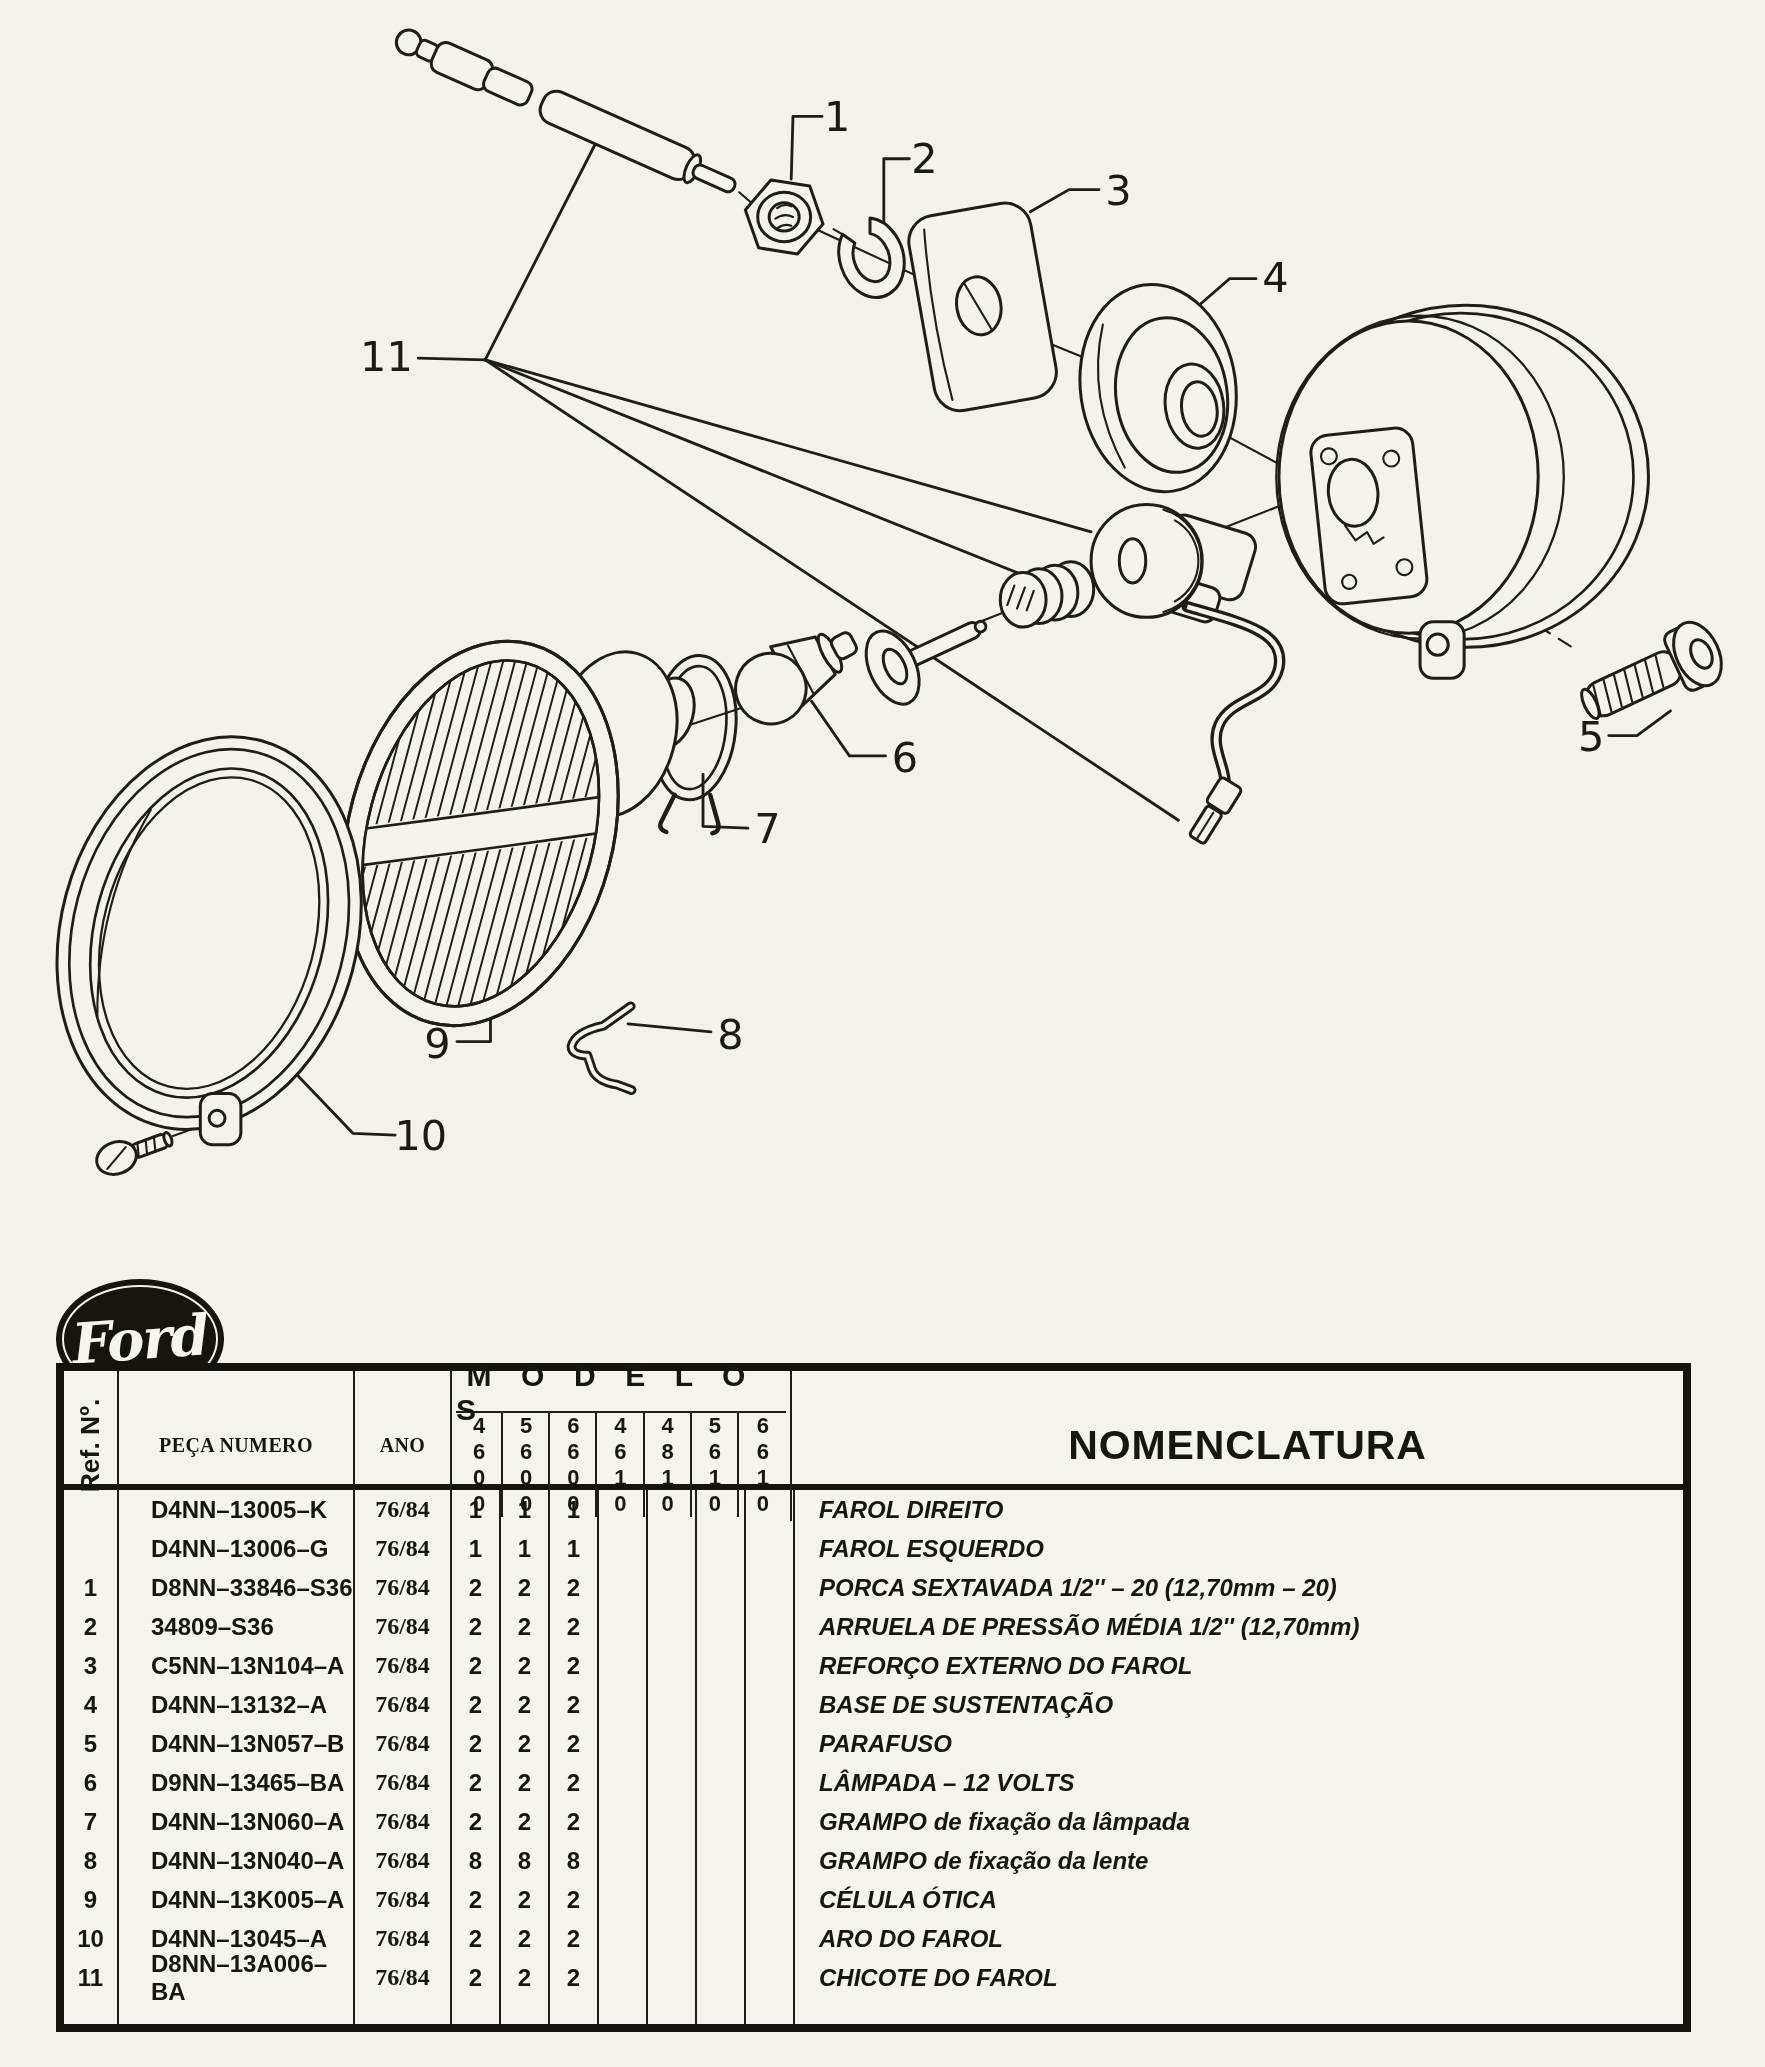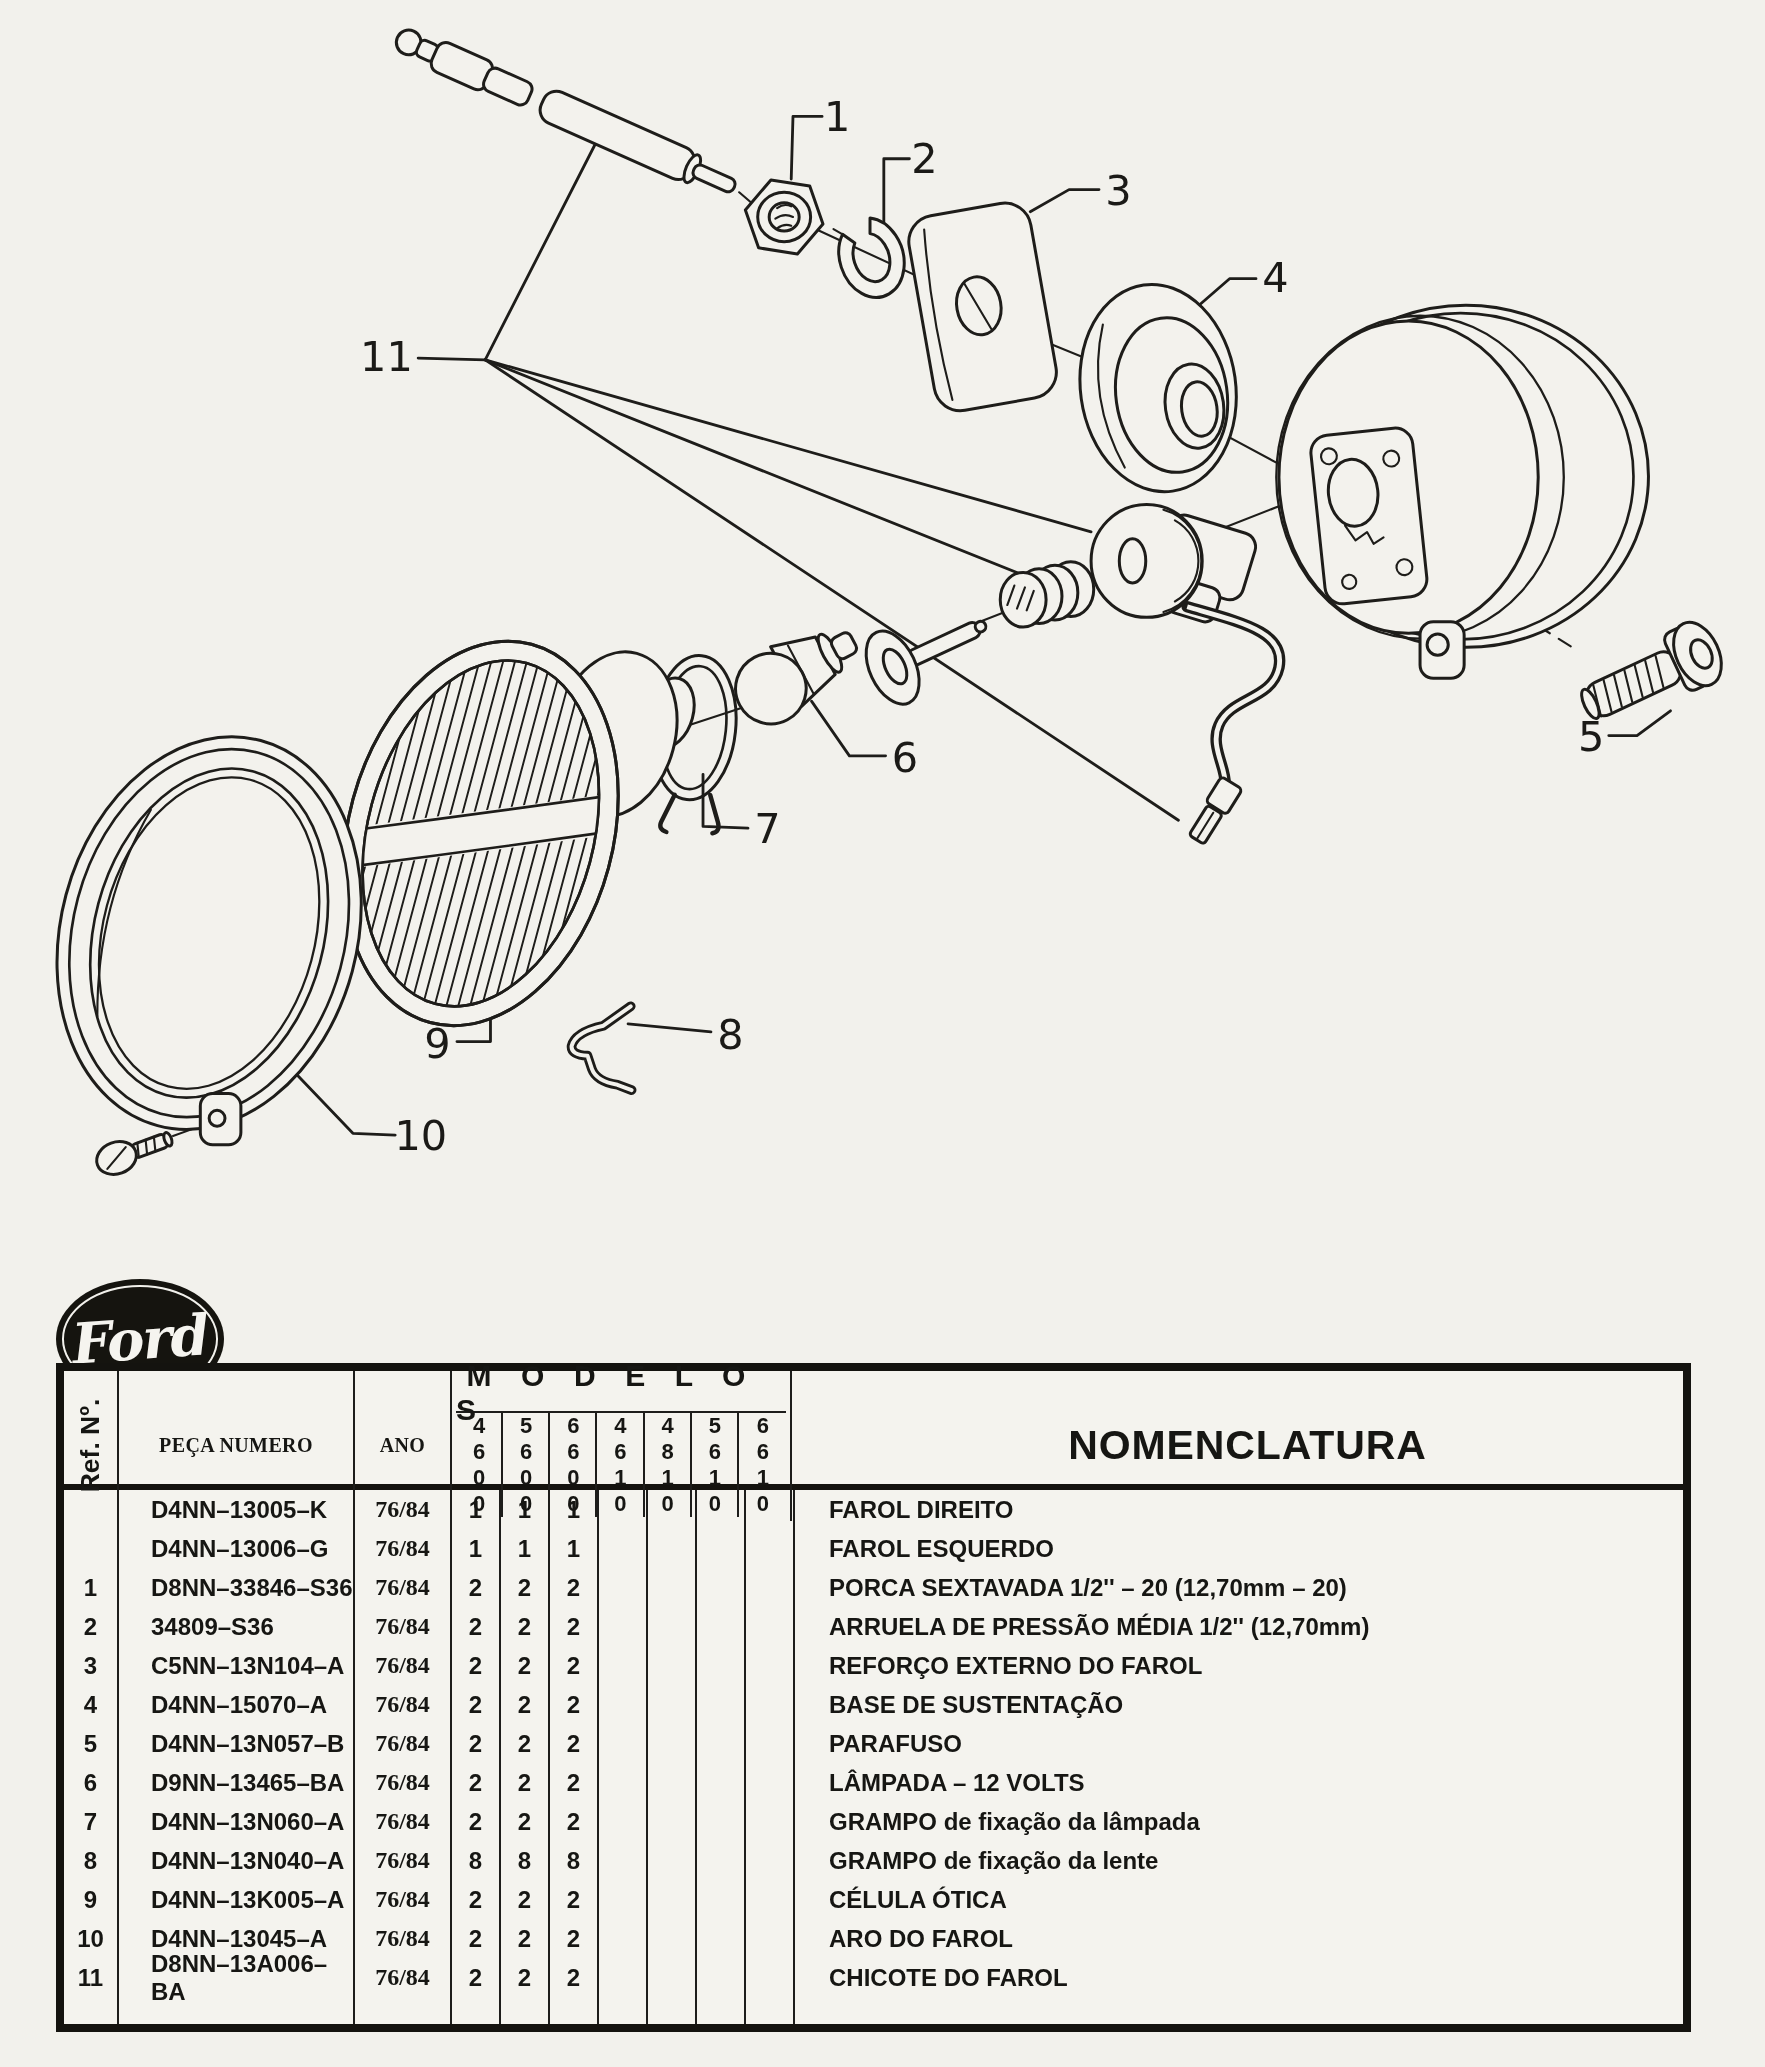--- a/index.html
+++ b/index.html
@@ -37,21 +37,21 @@
   .h-nom{border-right:none;font-weight:700;font-size:41px;letter-spacing:0.9px;padding-left:20px;}
 
   .tbody{flex:1;display:grid;grid-template-columns:55px 236px 97px 49px 49px 49px 49px 49px 49px 49px 1fr;
     grid-template-rows:repeat(13,39px) 1fr;}
   .tr{display:contents;}
   .td{border-right:2.6px solid #1d1d1b;display:flex;align-items:center;font-weight:700;font-size:24px;}
   .c-ref{justify-content:center;}
   .c-part{padding-left:32px;}
   .c-ano{justify-content:center;font-family:Liberation Serif, serif;}
   .c-q{justify-content:center;}
-  .c-nom{border-right:none;padding-left:34px;white-space:nowrap;}
+  .c-nom{border-right:none;padding-left:24px;white-space:nowrap;font-style:italic;}
 
   
   .ln{stroke:#1e1d1a;fill:none;stroke-linecap:round;stroke-linejoin:round;}
   .part{fill:#f3f2ed;stroke:#1e1d1a;stroke-width:3.4;stroke-linecap:round;stroke-linejoin:round;}
   .thin{stroke-width:2.4;}
   .callout{font-family:"DejaVu Sans",sans-serif;font-size:47px;fill:#1b1a17;}
 </style>
 </head>
 <body>
 
@@ -398,21 +398,21 @@
         <div class="td c-q">2</div>
         <div class="td c-q"></div>
         <div class="td c-q"></div>
         <div class="td c-q"></div>
         <div class="td c-q"></div>
         <div class="td c-nom">REFORÇO EXTERNO DO FAROL</div>
       </div>
 
       <div class="tr">
         <div class="td c-ref">4</div>
-        <div class="td c-part">D4NN–15070–A</div>
+        <div class="td c-part">D4NN–13132–A</div>
         <div class="td c-ano">76/84</div>
         <div class="td c-q">2</div>
         <div class="td c-q">2</div>
         <div class="td c-q">2</div>
         <div class="td c-q"></div>
         <div class="td c-q"></div>
         <div class="td c-q"></div>
         <div class="td c-q"></div>
         <div class="td c-nom">BASE DE SUSTENTAÇÃO</div>
       </div>

